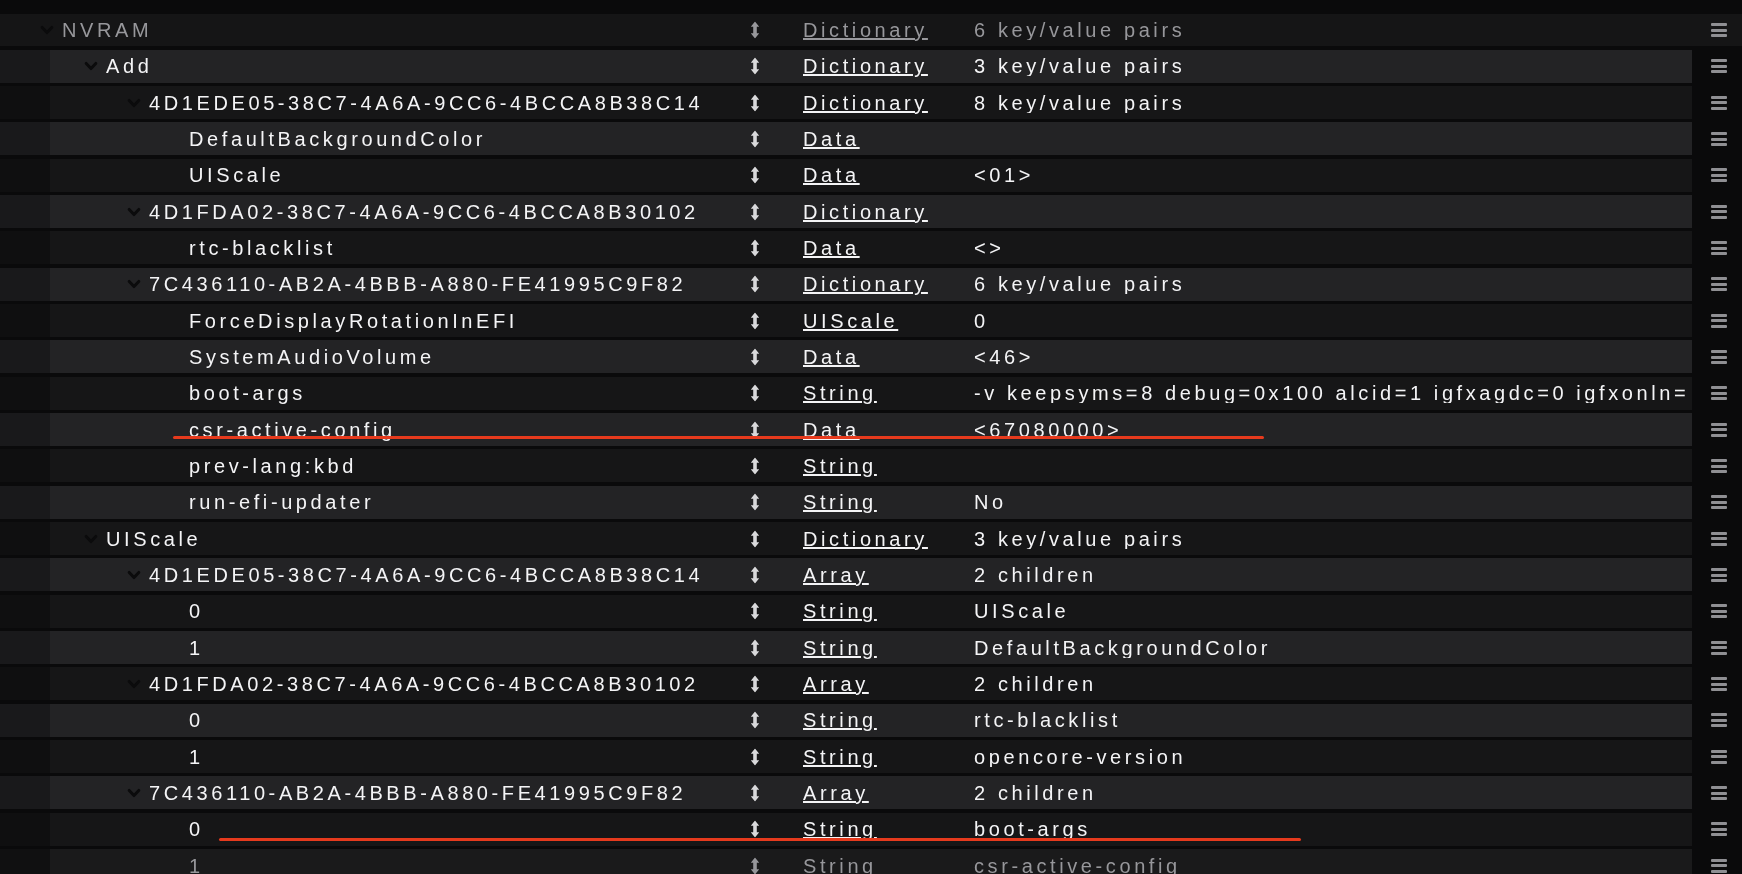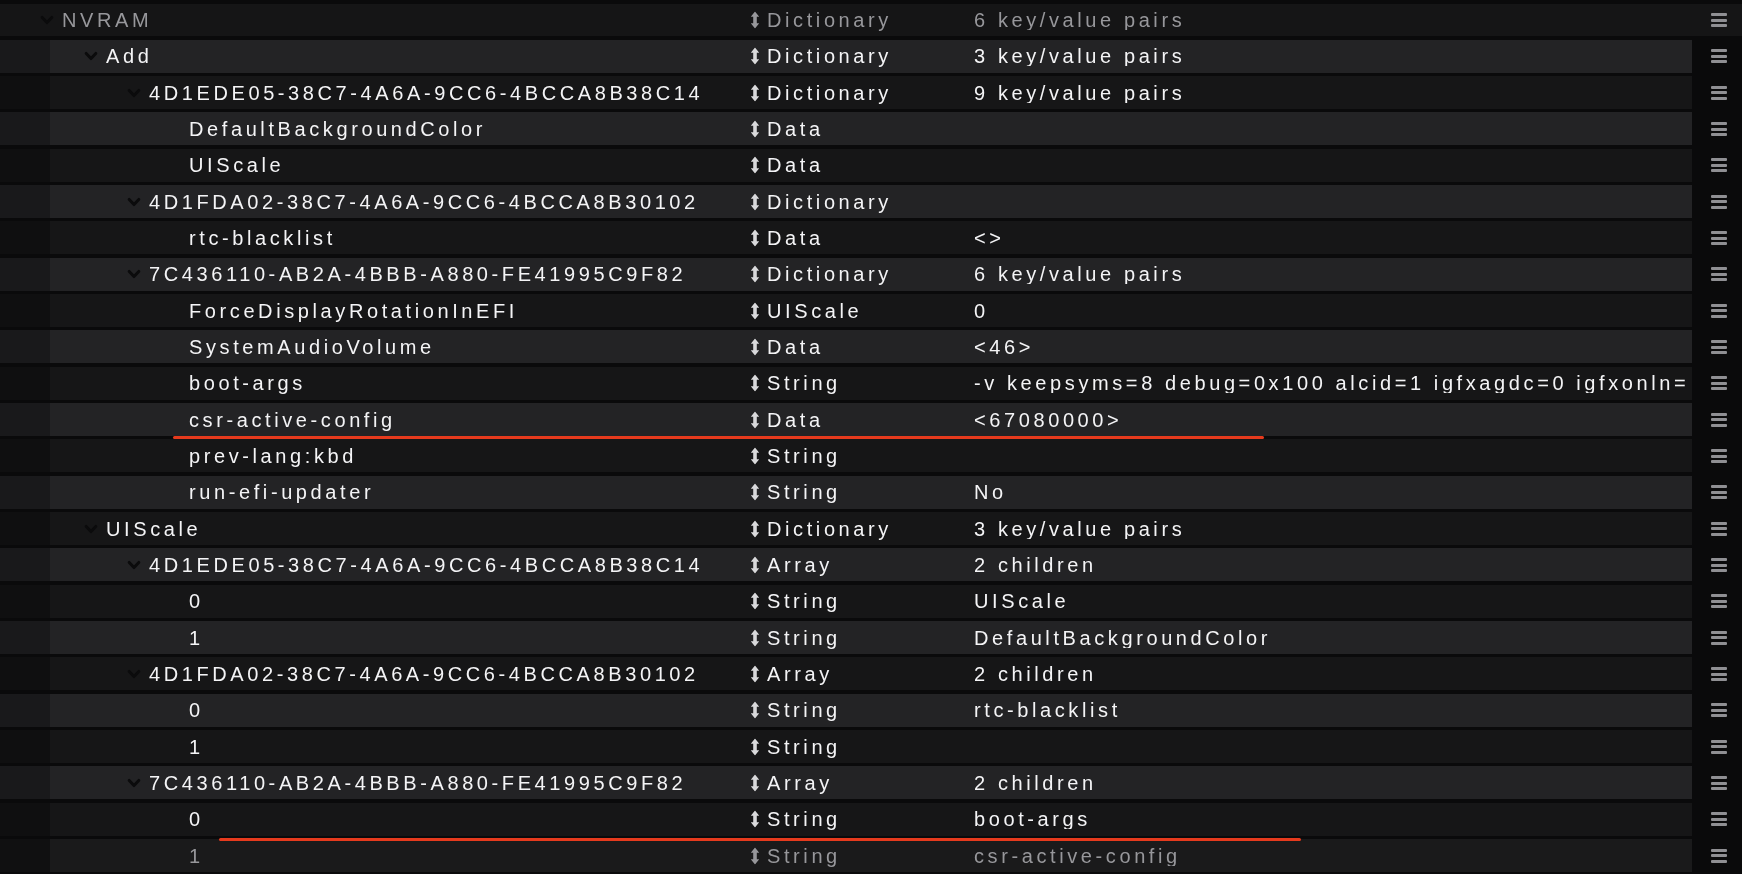--- a/index.html
+++ b/index.html
@@ -1,20 +1,20 @@
 <!DOCTYPE html>
 <html><head>
 <meta charset="utf-8">
 <style>
   html,body{margin:0;padding:0;background:#0a0a0b;}
   body{
     width:1742px;height:874px;overflow:hidden;position:relative;
     font-family:"Liberation Sans", sans-serif;
   }
-  .editor{position:absolute;inset:0;padding-top:2px;}
+  .editor{position:absolute;inset:0;padding-top:12px;}
   .row{position:relative;height:36.333px;}
   
   .gutter{position:absolute;left:0;top:1.5px;bottom:2px;width:50px;}
   .stripe{position:absolute;left:50px;right:50px;top:1.5px;bottom:2px;}
   .row.dark  .stripe{background:#161617;}
   .row.dark  .gutter{background:#0f0f10;}
   .row.light .stripe{background:#232325;}
   .row.light .gutter{background:#19191b;}
   
   .row:first-child .gutter{display:none;}
@@ -22,21 +22,21 @@
   
   .row:last-child .stripe{background:#1a1a1b;}
   .row:last-child .gutter{background:#101011;}
 
   .cell{
     position:absolute;top:50%;transform:translateY(-50%);
     color:#f4f4f6;font-size:20px;letter-spacing:3.6px;white-space:nowrap;
     line-height:1;
   }
   .key{left:var(--indent,189px);}
-  .type{left:767px;}
+  .type{left:803px;text-decoration:underline;}
   .value{left:974px;right:52px;overflow:hidden;}
   .dim .cell{color:#97979b;}
   .dim .typeicon{color:#97979b;}
 
   .chev{
     position:absolute;width:16px;height:16px;top:50%;transform:translateY(-50%);
     left:calc(var(--indent,189px) - 23px);
   }
   .chev path{fill:none;stroke:#0b0b0c;stroke-width:3;stroke-linecap:round;stroke-linejoin:round;}
 
@@ -109,21 +109,21 @@
     <svg class="chev" viewBox="0 0 16 16">
       <path d="M3.2 5.4 L8 10.6 L12.8 5.4"></path>
     </svg>
     <span class="cell key">4D1EDE05-38C7-4A6A-9CC6-4BCCA8B38C14</span>
     <span class="typeicon">
       <svg viewBox="0 0 9 17">
           <path d="M4.5 0 L8.7 5.3 L6.3 5.3 L6.3 11.7 L8.7 11.7 L4.5 17 L0.3 11.7 L2.7 11.7 L2.7 5.3 L0.3 5.3 Z"></path>
         </svg>
     </span>
     <span class="cell type">Dictionary</span>
-    <span class="cell value">9 key/value pairs</span>
+    <span class="cell value">8 key/value pairs</span>
     <div class="handle">
         <i></i>
         <i></i>
         <i></i>
       </div>
   </div>
     <div class="row light hidechev" style="--indent: 189px;">
     <div class="gutter"></div>
     <div class="stripe"></div>
 
@@ -144,20 +144,21 @@
     <div class="gutter"></div>
     <div class="stripe"></div>
 
     <span class="cell key">UIScale</span>
     <span class="typeicon">
       <svg viewBox="0 0 9 17">
           <path d="M4.5 0 L8.7 5.3 L6.3 5.3 L6.3 11.7 L8.7 11.7 L4.5 17 L0.3 11.7 L2.7 11.7 L2.7 5.3 L0.3 5.3 Z"></path>
         </svg>
     </span>
     <span class="cell type">Data</span>
+    <span class="cell value">&lt;01&gt;</span>
     <div class="handle">
         <i></i>
         <i></i>
         <i></i>
       </div>
   </div>
     <div class="row light" style="--indent: 149px;">
     <div class="gutter"></div>
     <div class="stripe"></div>
     <svg class="chev" viewBox="0 0 16 16">
@@ -439,20 +440,21 @@
     <div class="gutter"></div>
     <div class="stripe"></div>
 
     <span class="cell key">1</span>
     <span class="typeicon">
       <svg viewBox="0 0 9 17">
           <path d="M4.5 0 L8.7 5.3 L6.3 5.3 L6.3 11.7 L8.7 11.7 L4.5 17 L0.3 11.7 L2.7 11.7 L2.7 5.3 L0.3 5.3 Z"></path>
         </svg>
     </span>
     <span class="cell type">String</span>
+    <span class="cell value">opencore-version</span>
     <div class="handle">
         <i></i>
         <i></i>
         <i></i>
       </div>
   </div>
     <div class="row light" style="--indent: 149px;">
     <div class="gutter"></div>
     <div class="stripe"></div>
     <svg class="chev" viewBox="0 0 16 16">

